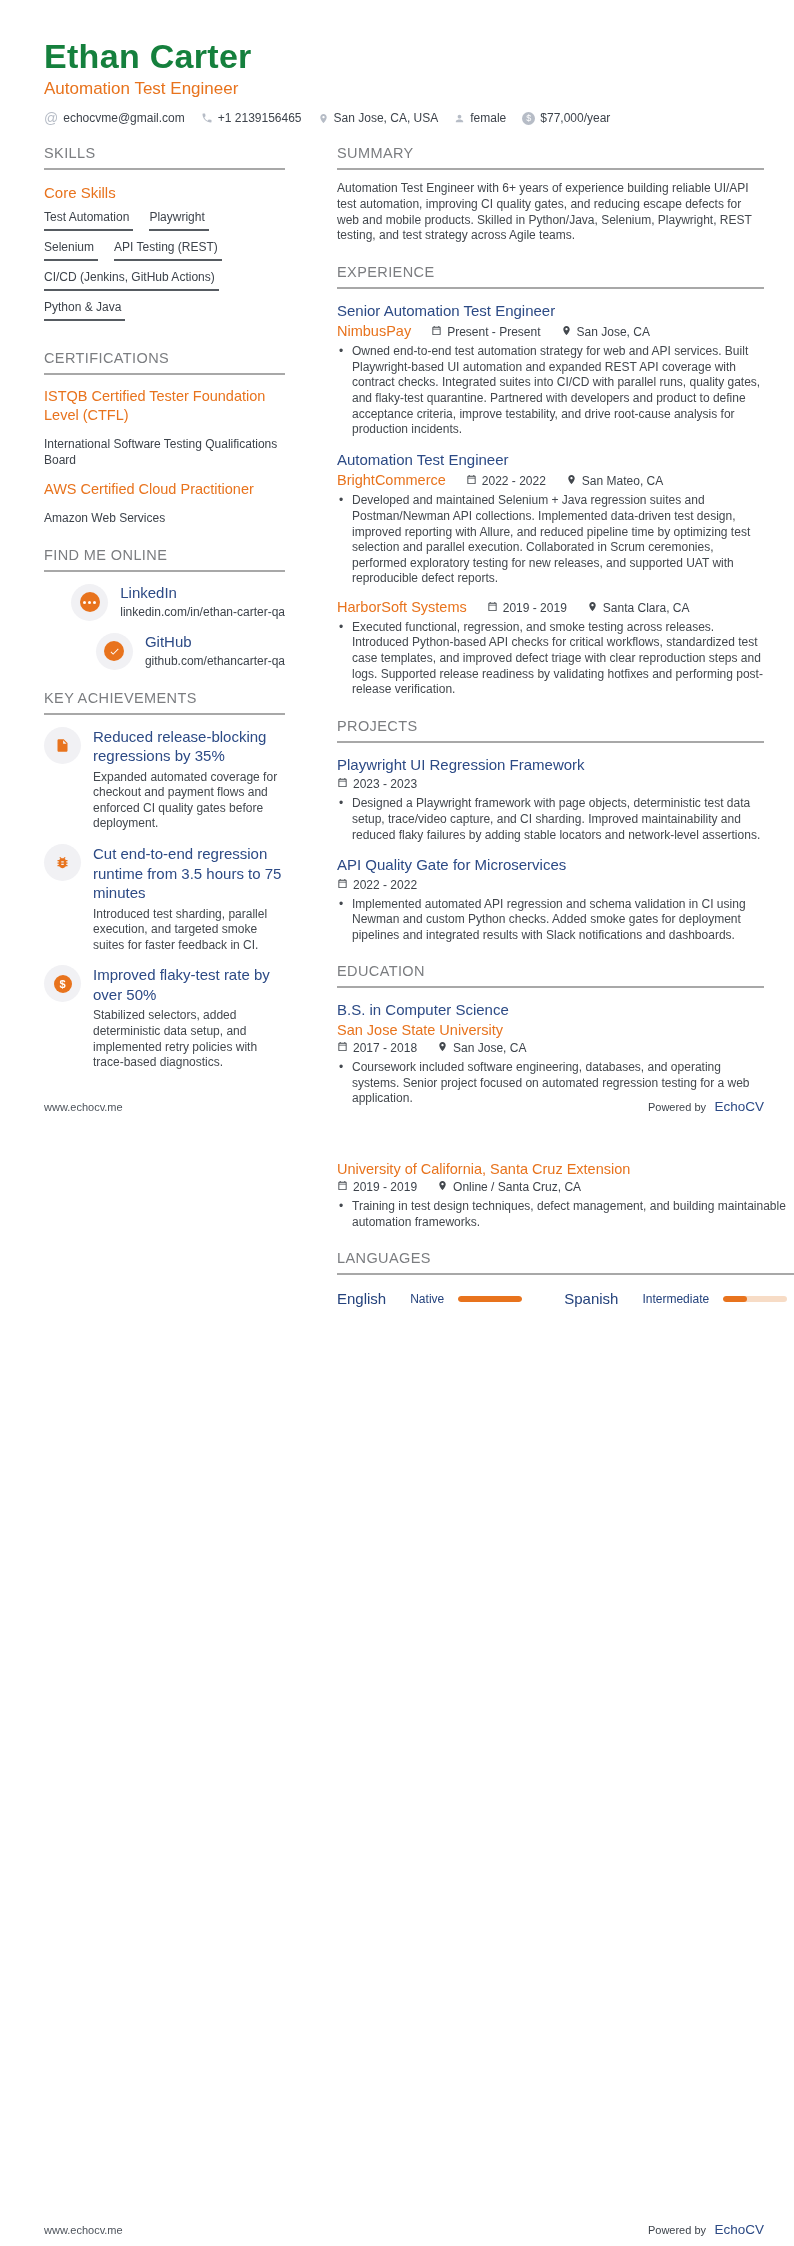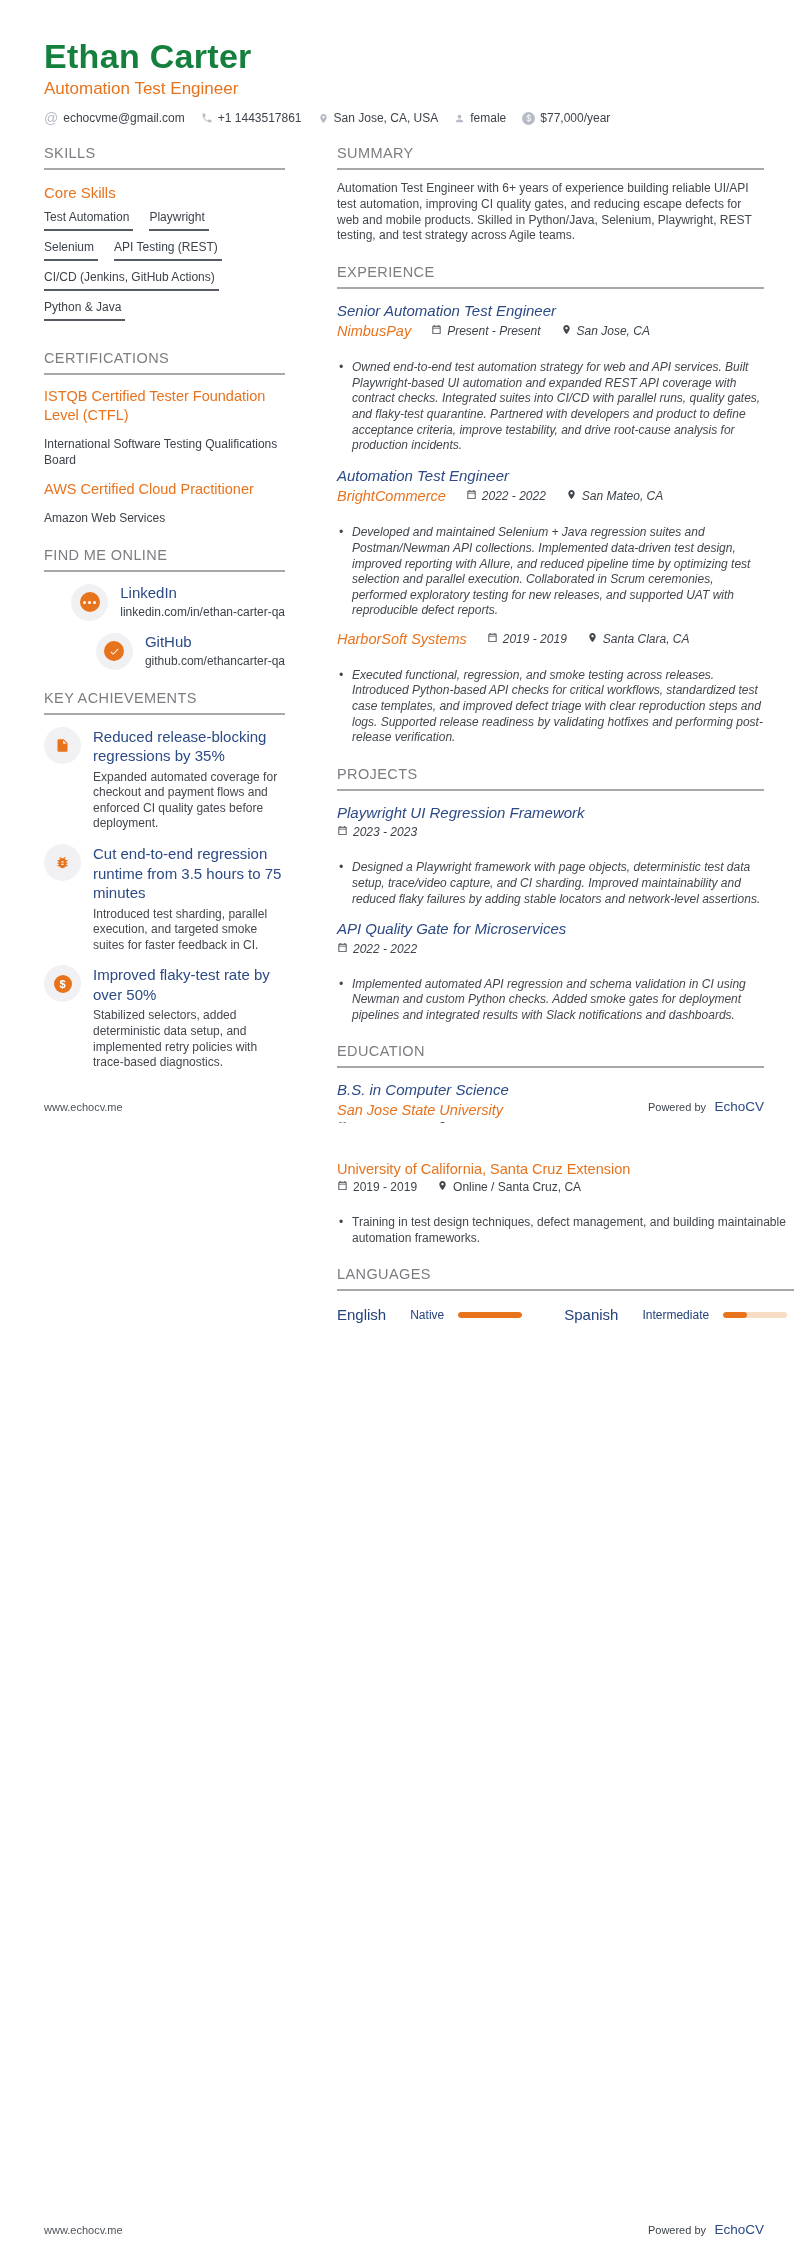--- a/index.html
+++ b/index.html
@@ -42,27 +42,27 @@
   .dots { display:flex; gap:2px; } .dots i { width:3px; height:3px; background:#fff; border-radius:50%; }
   .dollar-disc { width:18px; height:18px; border-radius:50%; background:#e8731d; color:#fff; font-size:11px; font-weight:700; display:flex; align-items:center; justify-content:center; }
   .row-body { margin-left:12px; }
   .online-label { color:#2c4a85; font-size:15px; font-weight:500; }
   .online-url { font-size:12px; color:#3d434b; margin-top:4px; }
   .ach-title { color:#2c4a85; font-size:15px; font-weight:500; line-height:1.3; }
   .ach-desc { font-size:12px; color:#43484e; line-height:1.3; margin-top:4px; }
 
   
   .body-text { font-size:12px; line-height:1.3; color:#43484e; margin-top:11px; }
-  .job { margin-top:12px;font-style:italic; }
+  .job { margin-top:12px; }
   .job-role { color:#2c4a85; font-size:15px; font-weight:500; line-height:1.3; }
-  .job-meta { display:flex; align-items:center; margin-top:3px; font-size:12px; color:#3d434b; font-weight:500; flex-wrap:wrap; }
+  .job-meta { display:flex; align-items:flex-end; margin-top:3px; font-size:12px; color:#3d434b; font-weight:500; flex-wrap:wrap; }
   .company { color:#e8731d; font-size:14.5px; font-weight:500; margin-right:20px; }
   .meta-item { display:flex; align-items:center; gap:5px; margin-right:20px; }
   .meta-item svg { fill:#43484e; }
-  .bullet { position:relative; padding-left:15px; font-size:12px; line-height:1.3; color:#43484e; margin-top:21px; }
+  .bullet { position:relative; padding-left:15px; font-size:12px; line-height:1.3; color:#43484e; margin-top:5px; }
   .bullet::before { content:"\2022"; position:absolute; left:2px; }
 
   
   .langs { display:flex; align-items:center; margin-top:15px; }
   .lang-item { display:flex; align-items:center; margin-right:42px; }
   .lang-name { color:#24427c; font-size:15px; font-weight:500; margin-right:24px; }
   .lang-level { color:#24427c; font-size:12px; font-weight:500; margin-right:14px; }
   .bar { width:64px; height:6px; border-radius:3px; background:#f7dcc6; overflow:hidden; }
   .bar-fill { height:100%; background:#e8731d; border-radius:3px; }
 
@@ -86,21 +86,21 @@
         <span class="contact-item">
           <span class="cicon at-glyph">@</span>
           <span>echocvme@gmail.com</span>
         </span>
         <span class="contact-item">
           <span class="cicon">
             <svg width="12" height="12" viewBox="0 0 24 24">
                 <path d="M6.62 10.79c1.44 2.83 3.76 5.14 6.59 6.59l2.2-2.21c.27-.27.67-.36 1.02-.24 1.12.37 2.33.57 3.57.57.55 0 1 .45 1 1V20c0 .55-.45 1-1 1-9.39 0-17-7.61-17-17 0-.55.45-1 1-1h3.5c.55 0 1 .45 1 1 0 1.25.2 2.45.57 3.57.11.35.03.74-.25 1.02l-2.2 2.2z"></path>
               </svg>
           </span>
-          <span>+1 1443517861</span>
+          <span>+1 2139156465</span>
         </span>
         <span class="contact-item">
           <span class="cicon">
             <svg width="11" height="11" viewBox="0 0 24 24">
                 <path d="M12 2C8.13 2 5 5.13 5 9c0 5.25 7 13 7 13s7-7.75 7-13c0-3.87-3.13-7-7-7zm0 9.5c-1.38 0-2.5-1.12-2.5-2.5s1.12-2.5 2.5-2.5 2.5 1.12 2.5 2.5-1.12 2.5-2.5 2.5z"></path>
               </svg>
           </span>
           <span>San Jose, CA, USA</span>
         </span>
         <span class="contact-item">

